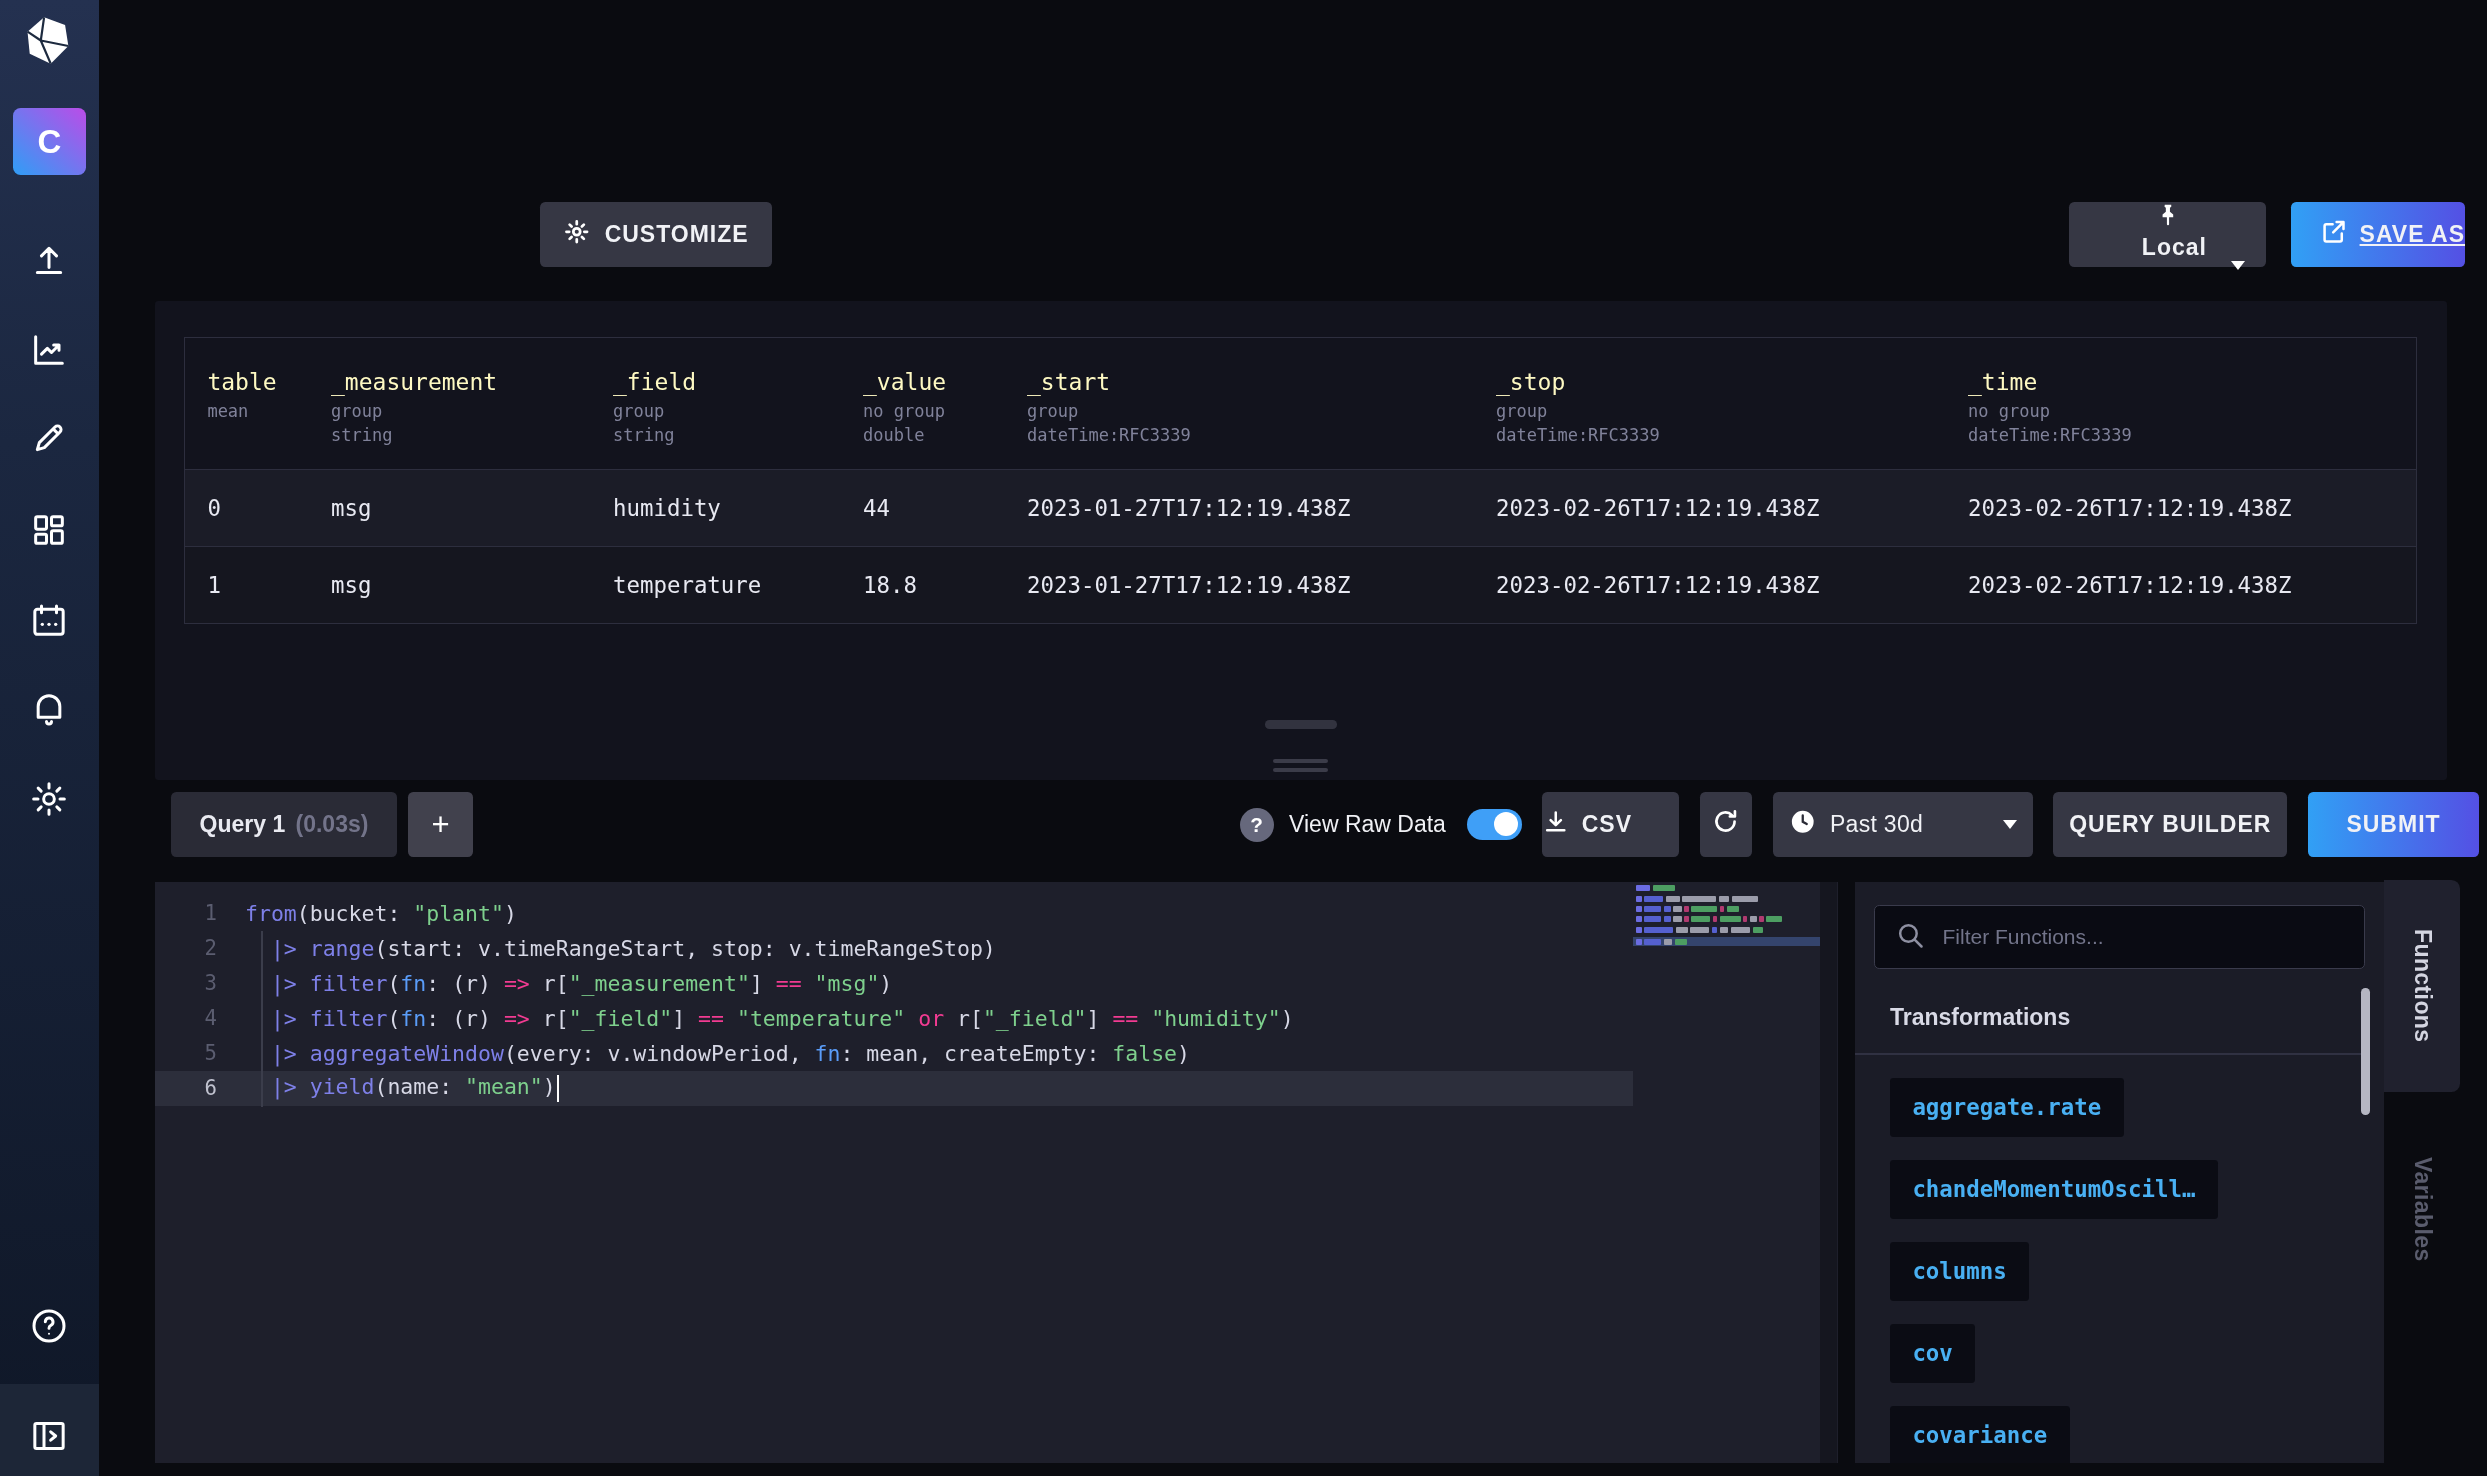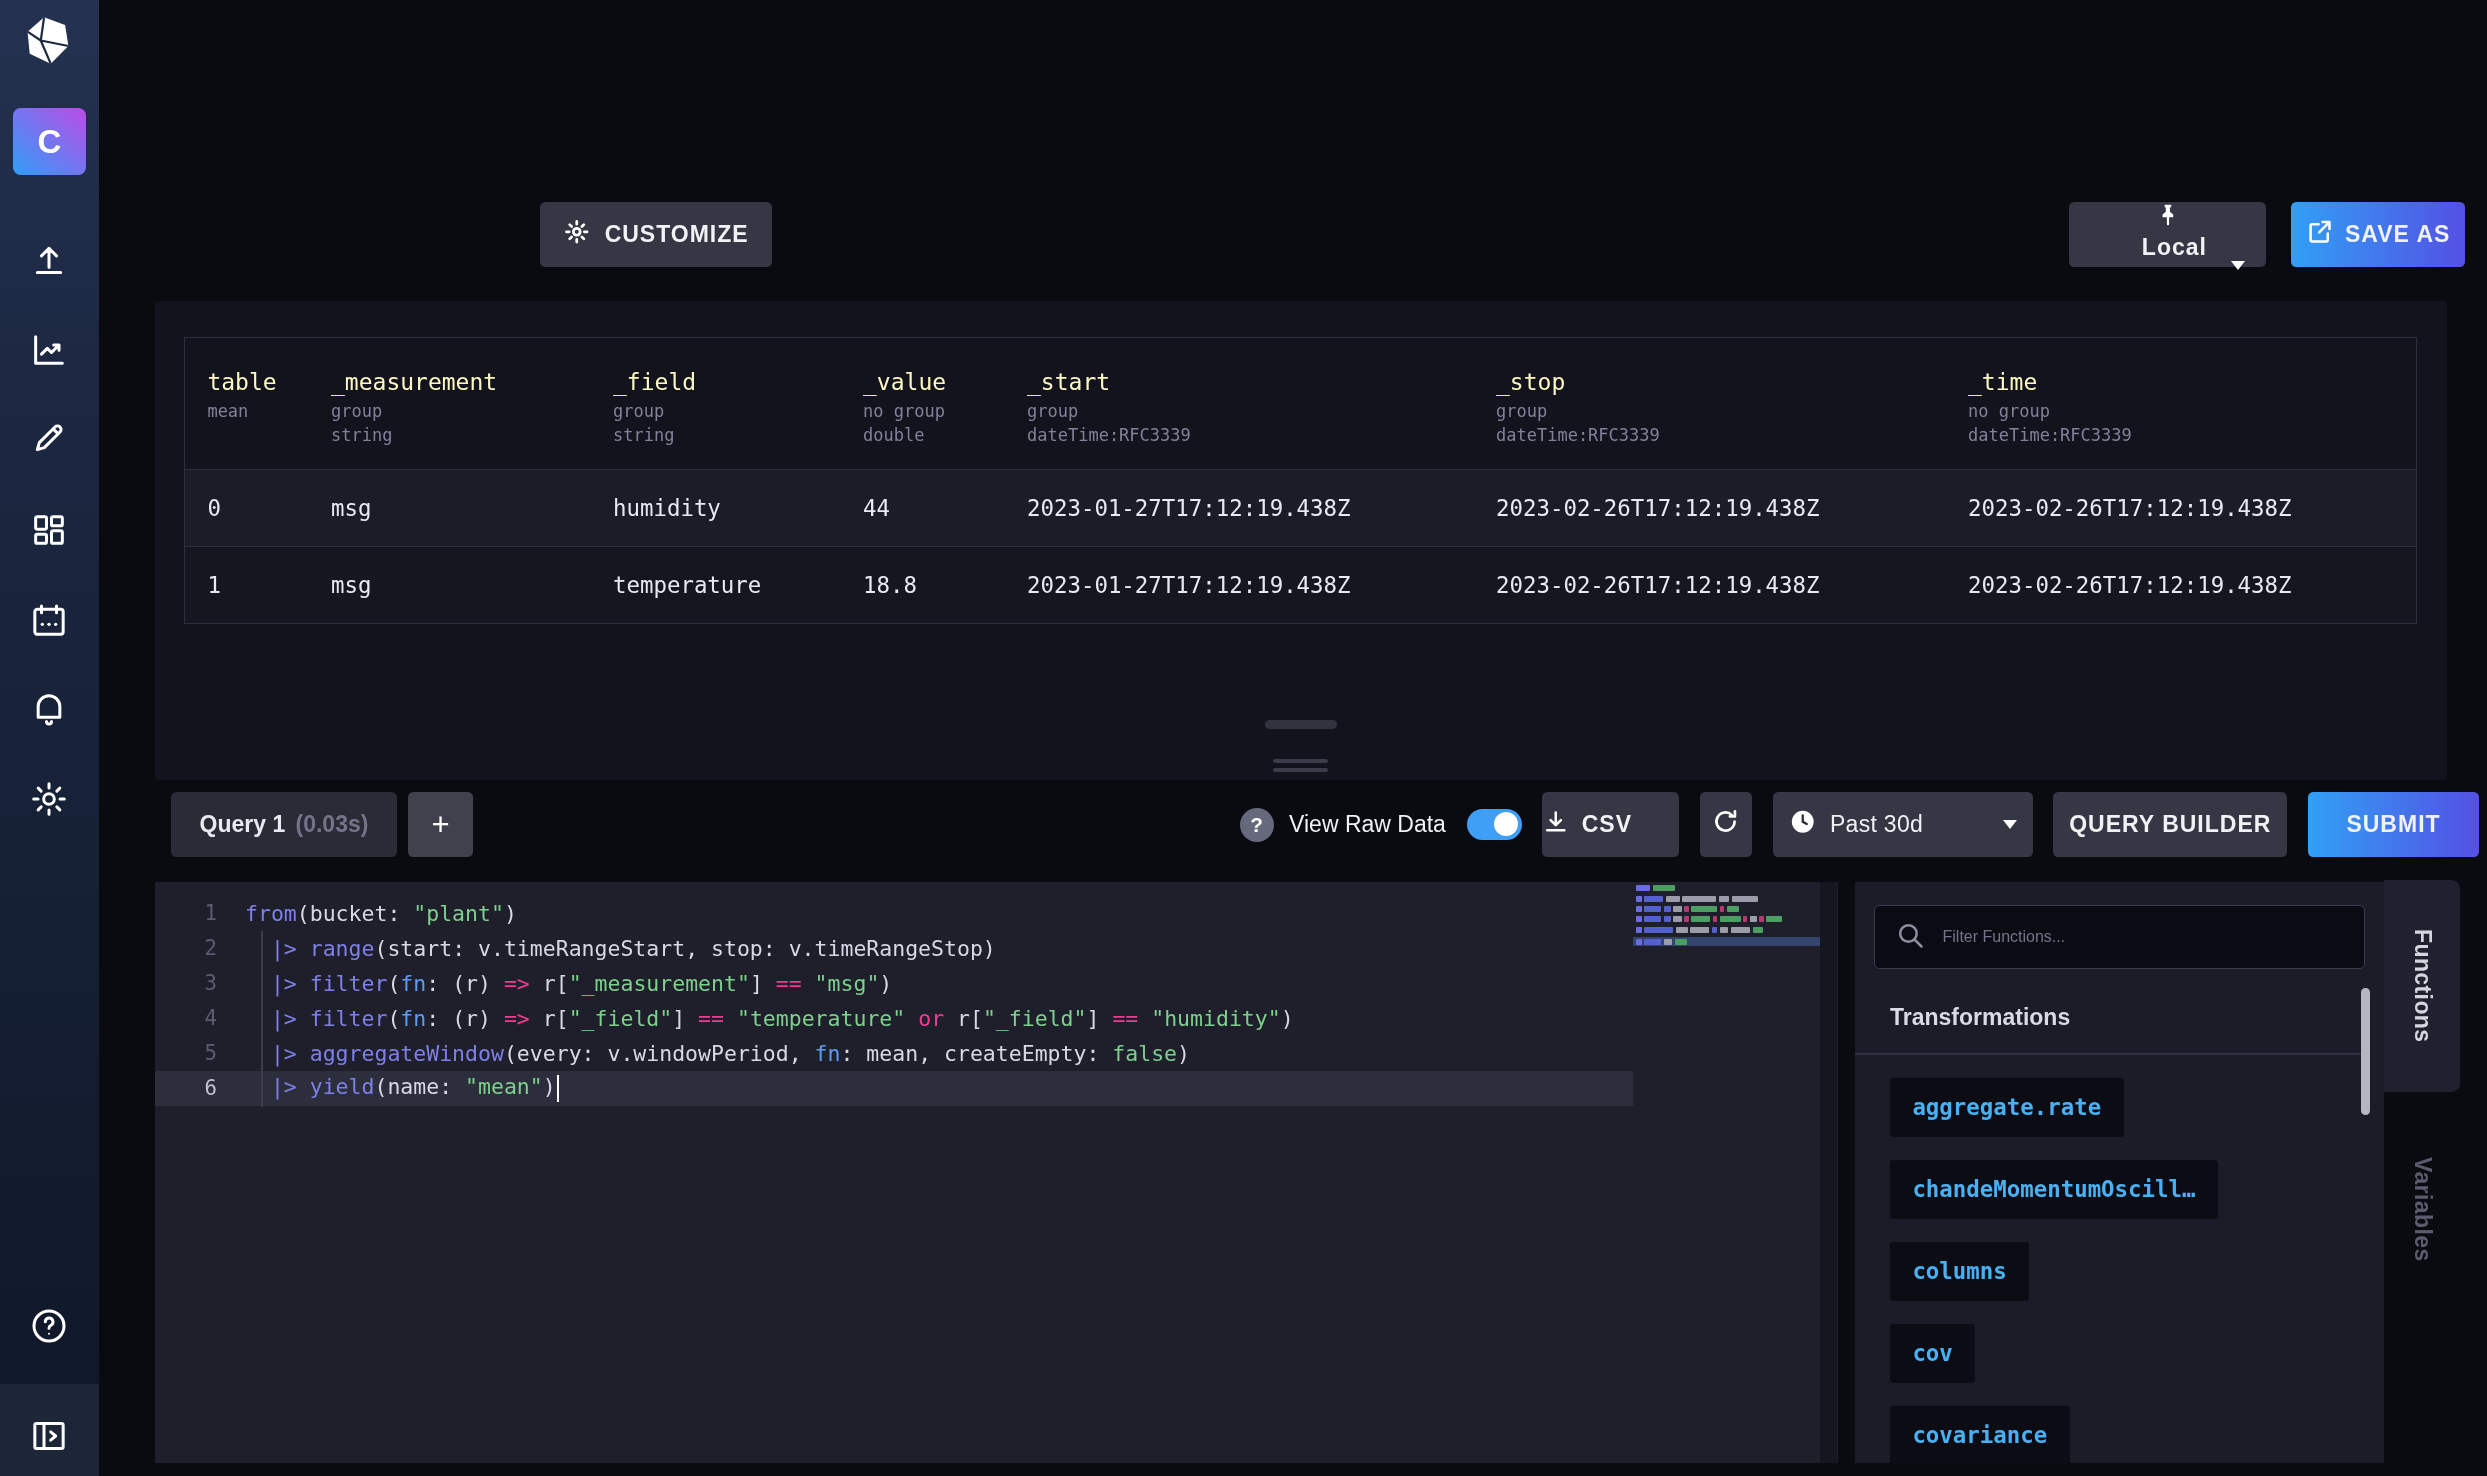--- a/index.html
+++ b/index.html
@@ -20,22 +20,22 @@
 
 .page-title { position:absolute; left:155px; top:22.4px; font-size:52px; font-weight:bold; color:#f4f5f9; letter-spacing:0.4px; }
 .btn { display:flex; align-items:center; border-radius:5.2px; background:#363744; color:#f1f2f6;
   font-size:23px; font-weight:bold; letter-spacing:1px; cursor:pointer; height:65px; }
 .toolbar-row { position:absolute; top:202px; left:0; width:2487px; height:65px; }
 .dd-graph { position:absolute; left:155px; width:367px; padding:0 22.4px; font-weight:600; letter-spacing:0.3px; }
 .dd-graph .lbl { margin-left:15.5px; }
 .btn-customize { position:absolute; left:540px; width:232px; justify-content:center; gap:13.8px; }
 .dd-local { position:absolute; left:2069px; width:197px; padding:0 20.7px; font-weight:600;flex-direction:column; }
 .dd-local .lbl { margin-left:13.8px; }
-.btn-saveas { position:absolute; left:2291px; width:174px; justify-content:center; gap:12px;
-  background:linear-gradient(90deg,#31a0f5,#5450e4); }
+.btn-saveas { position:absolute; left:2291px; width:174px; justify-content:flex-end; gap:12px;
+  background:linear-gradient(90deg,#31a0f5,#5450e4);text-decoration:underline; }
 .chev { width:0; height:0; border-left:7.7px solid transparent; border-right:7.7px solid transparent;
   border-top:9.5px solid #fff; margin-left:auto; }
 .dd-local .chev { margin-left:auto; }
 
 
 .table-panel { position:absolute; left:155px; top:301px; width:2292px; height:479px; background:#12131d; border-radius:3.4px; }
 .rt { position:absolute; left:29px; top:36px; width:2233px; border:1.7px solid #2d2e3e;
   font-family:"DejaVu Sans Mono", monospace; }
 .rt-head, .rt-row { display:grid; grid-template-columns:146px 282px 250px 164px 469px 472px 1fr; }
 .rt-head { height:131px; }
@@ -95,21 +95,21 @@
 .minimap { position:absolute; left:1478px; top:3.4px; width:188px; cursor:pointer; }
 .mm-row { display:flex; gap:2.6px; height:6px; margin-bottom:4.3px; padding:0 3.4px; align-items:center; }
 .mm-row.active { background:rgba(86,125,210,.4); height:9.5px; }
 .mm-row span { height:6px; border-radius:0.9px; display:block; flex:none; }
 .overview-ruler { position:absolute; left:1665px; top:0; width:17px; height:581px; background:#15161f; }
 
 
 .fn-panel { position:absolute; left:1855px; top:882px; width:529px; height:581px; background:#1b1c27; overflow:hidden; }
 .fn-search { position:absolute; left:19px; top:23px; width:491px; height:64px; background:#0a0b13;
   border:1.7px solid #3a3b4c; border-radius:5.2px; display:flex; align-items:center; padding:0 19px; gap:15.5px; }
-.fn-search input { background:transparent; border:none; outline:none; color:#737373; font-size:16px;
+.fn-search input { background:transparent; border:none; outline:none; color:#737373; font-size:21px;
   font-family:"Liberation Sans", sans-serif; width:100%; }
 .fn-search input::placeholder { color:#72748a; }
 .fn-section { position:absolute; left:35px; top:122px; font-size:23px; font-weight:bold; color:#d9dae6; }
 .fn-divider { position:absolute; left:0; top:171px; width:514px; height:1.7px; background:#303142; }
 .fn-scrollthumb { position:absolute; left:506px; top:106px; width:8.6px; height:127px; border-radius:4.3px; background:#b5b6c2; cursor:pointer; }
 .fn-list { position:absolute; left:35px; top:196px; }
 .fn-pill { display:table; background:#0b0c14; border-radius:3.4px; height:59px; line-height:59px;
   padding:0 22.4px; margin-bottom:23px; color:#49b0f3; font-family:"DejaVu Sans Mono", monospace;
   font-size:22.4px; font-weight:bold; cursor:pointer; white-space:nowrap; }
 

